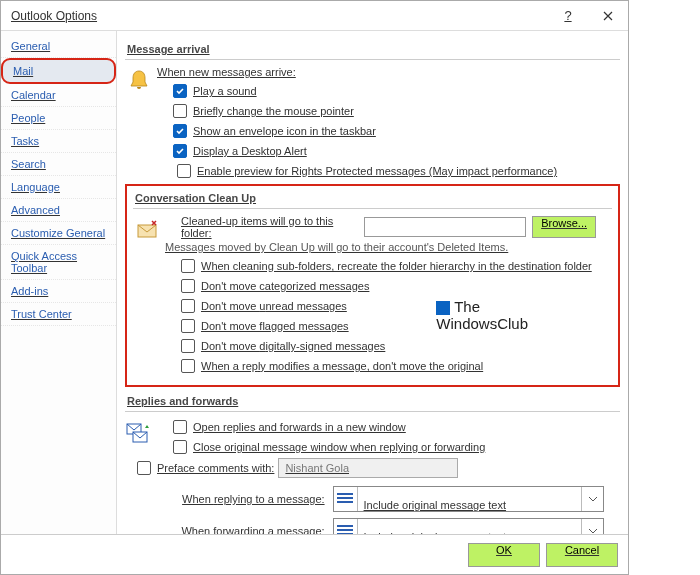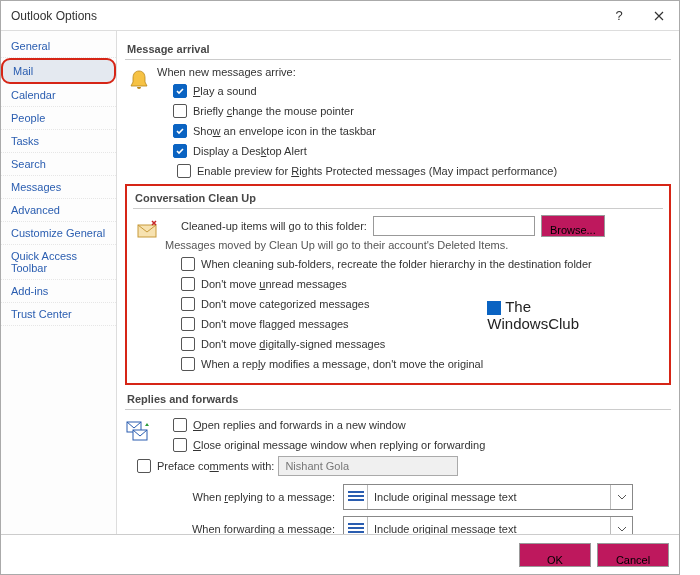--- a/index.html
+++ b/index.html
@@ -1,17 +1,17 @@
 <!DOCTYPE html>
 <html><head>
 <meta charset="utf-8">
 <style>
   * { box-sizing: border-box; font-family: 'Segoe UI', Tahoma, sans-serif; }
   body { margin: 0; background: #fff; font-size: 11px; color: #333; }
-  .window { width: 680px; height: 575px; border: 1px solid #aaa; background: #fff; display: flex; flex-direction: column; }
+  .window { width: 629px; height: 575px; border: 1px solid #aaa; background: #fff; display: flex; flex-direction: column; text-decoration: underline; }
   .titlebar { height: 30px; display: flex; align-items: center; border-bottom: 1px solid #ddd; padding-left: 10px; }
   .titlebar .title { flex: 1; font-size: 12px; }
   .titlebar .tb-btn { width: 40px; height: 30px; display: flex; align-items: center; justify-content: center; font-size: 13px; color: #333; }
   .body { flex: 1; display: flex; overflow: hidden; }
   .sidebar { width: 116px; border-right: 1px solid #ddd; background: #fdfdfd; padding-top: 4px; }
   .side-item { padding: 5px 10px; color: #2a5db0; cursor: pointer; border-bottom: 1px dotted #e6e6e6; }
   .side-item.selected { background: #e4e9f0; border-radius: 9px; }
   .annot-red-side { border: 2px solid #d62516; }
   .content { flex: 1; overflow: auto; padding: 4px 8px 4px 8px; position: relative; }
   .section-title { font-weight: 600; color: #484848; border-bottom: 1px solid #ccc; padding: 2px 0 4px 2px; margin: 6px 0 6px 0; font-size: 11px; }
@@ -21,27 +21,27 @@
   .row { display: flex; align-items: center; margin: 2px 16px; min-height: 18px; }
   .cb { width: 14px; height: 14px; border: 1px solid #555; border-radius: 2px; margin-right: 6px; display: inline-flex; align-items: center; justify-content: center; background: #fff; flex-shrink: 0; }
   .cb.checked { background: #0a63c2; border-color: #0a63c2; }
   .cb.checked svg { display: block; }
   .cb svg { display: none; }
   .lbl { color: #333; }
   .lbl .ul { text-decoration: underline; }
   .indent { margin-left: 20px; }
   .folder-row { display: flex; align-items: center; gap: 6px; }
   .folder-input { border: 1px solid #999; height: 20px; width: 162px; background: #fff; padding: 0 4px; }
-  .btn { border: 1px solid #999; background: #be185d; height: 22px; padding: 0 10px; font-size: 11px; display: inline-flex; align-items: flex-end; }
+  .btn { border: 1px solid #999; background: #bef264; height: 22px; padding: 0 10px; font-size: 11px; display: inline-flex; align-items: flex-start; }
   .btn.small { padding: 0 8px; }
   .annot-red-box { border: 2px solid #d62516; padding: 4px 6px 8px 6px; margin: 4px 0; }
   .note { color: #555; margin: 2px 0 4px 0; }
   .preface-input { border: 1px solid #aaa; background: #f0f0f0; color: #777; height: 20px; width: 180px; padding: 0 6px; display: inline-flex; align-items: center; margin-left: 4px; }
   .when-label { width: 170px; text-align: right; padding-right: 8px; }
-  .dropdown { border: 1px solid #888; height: 26px; width: 290px; display: flex; align-items: center; background: #fff; }
+  .dropdown { border: 1px solid #888; height: 26px; width: 290px; display: flex; align-items: flex-end; background: #fff; }
   .dropdown .dd-icon { width: 24px; height: 100%; border-right: 1px solid #bbb; display: flex; align-items: center; justify-content: center; }
   .dropdown .dd-text { flex: 1; padding: 0 6px; font-size: 11px; }
   .dropdown .dd-chev { width: 22px; height: 100%; border-left: 1px solid #bbb; display: flex; align-items: center; justify-content: center; }
   .watermark { position: absolute; right: 90px; top: 112px; pointer-events: none; font-size: 15px; color: #222; }
   .watermark .logo { width: 14px; height: 14px; display: inline-block; vertical-align: middle; }
   .footer { height: 40px; border-top: 1px solid #ccc; display: flex; align-items: center; justify-content: flex-end; padding: 0 10px; gap: 6px; }
   .footer .btn { width: 72px; justify-content: center; height: 24px; }
   .replies-icon { position: absolute; left: 0px; top: 2px; }
   .content::-webkit-scrollbar { width: 16px; }
   .content::-webkit-scrollbar-thumb { background: #c6c6c6; border: 3px solid #fff; border-radius: 0; }
@@ -64,21 +64,21 @@
 
   <div class="body">
 
     <div class="sidebar">
       <div class="side-item">General</div>
       <div class="side-item selected annot-red-side">Mail</div>
       <div class="side-item">Calendar</div>
       <div class="side-item">People</div>
       <div class="side-item">Tasks</div>
       <div class="side-item">Search</div>
-      <div class="side-item">Messages</div>
+      <div class="side-item">Language</div>
       <div class="side-item">Advanced</div>
       <div class="side-item">Customize General</div>
       <div class="side-item">Quick Access Toolbar</div>
       <div class="side-item">Add-ins</div>
       <div class="side-item">Trust Center</div>
     </div>
 
     <div class="content">
 
       <div class="section-title">Message arrival</div>
@@ -140,25 +140,25 @@
               </button>
           </div>
           <div class="note">Messages moved by Clean Up will go to their account's Deleted Items.</div>
 
           <div class="row">
             <span class="cb"></span>
             <span class="lbl">When cleaning sub-folders, recreate the folder hierarchy in the destination folder</span>
           </div>
           <div class="row">
             <span class="cb"></span>
+            <span class="lbl">Don't move categorized messages</span>
+          </div>
+          <div class="row">
+            <span class="cb"></span>
             <span class="lbl"><span>Don't move </span><span class="ul">u</span><span>nread messages</span></span>
-          </div>
-          <div class="row">
-            <span class="cb"></span>
-            <span class="lbl">Don't move categorized messages</span>
           </div>
           <div class="row">
             <span class="cb"></span>
             <span class="lbl">Don't move flagged messages</span>
           </div>
           <div class="row">
             <span class="cb"></span>
             <span class="lbl"><span>Don't move </span><span class="ul">d</span><span>igitally-signed messages</span></span>
           </div>
           <div class="row">

